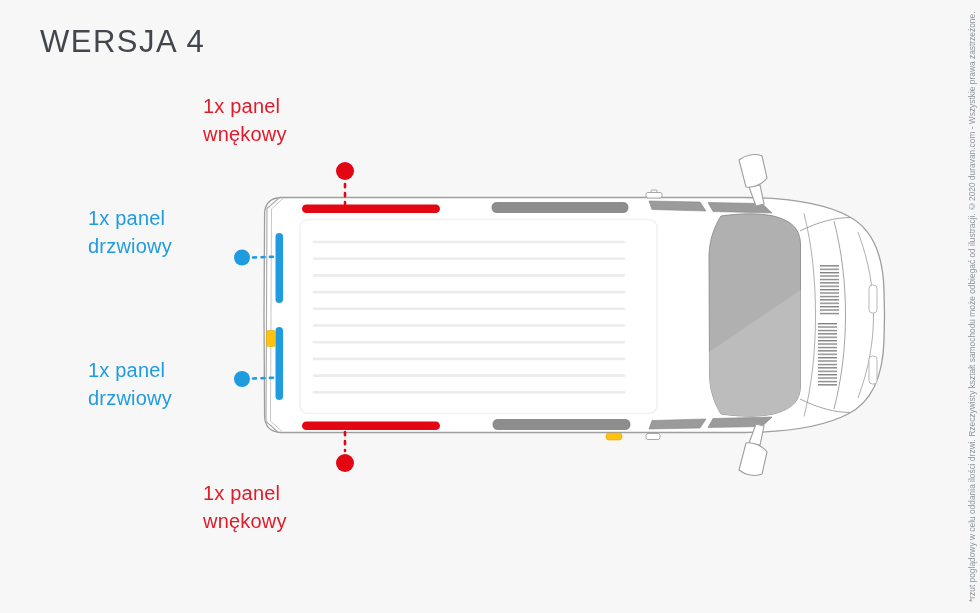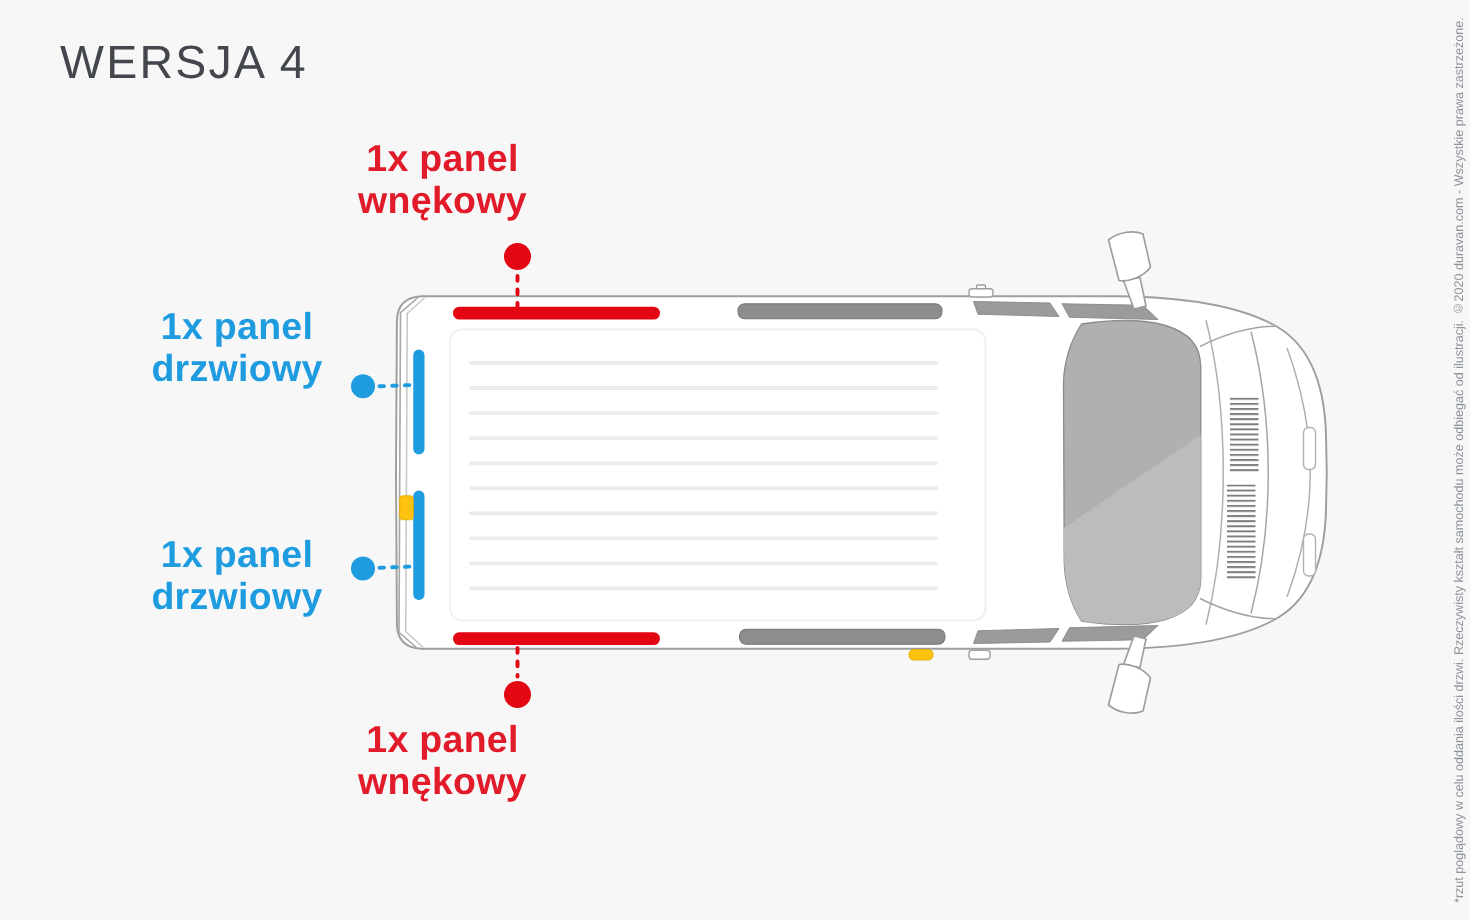--- a/index.html
+++ b/index.html
@@ -19,24 +19,23 @@
     left: 40px; top: 24px;
     margin: 0;
     font-size: 31px;
     font-weight: 400;
     letter-spacing: 1.5px;
     color: #43474d;
   }
   .van-svg { position: absolute; left: 0; top: 0; }
   .label {
     position: absolute;
-    font-weight: 700;
-    font-size: 25px;
+    font-weight: 400;
+    font-size: 20px;
     line-height: 28px;
-    text-align: center;
     letter-spacing: 0.2px;
   }
   .label.red  { color: #e11b29; }
   .label.blue { color: #1f9ce0; }
   .label-top    { left: 203px; top: 92px;  width: 184px; }
   .label-bottom { left: 203px; top: 479px; width: 184px; }
   .label-door-upper { left: 88px; top: 204px; width: 140px; }
   .label-door-lower { left: 88px; top: 356px; width: 140px; }
   .disclaimer {
     position: absolute;

